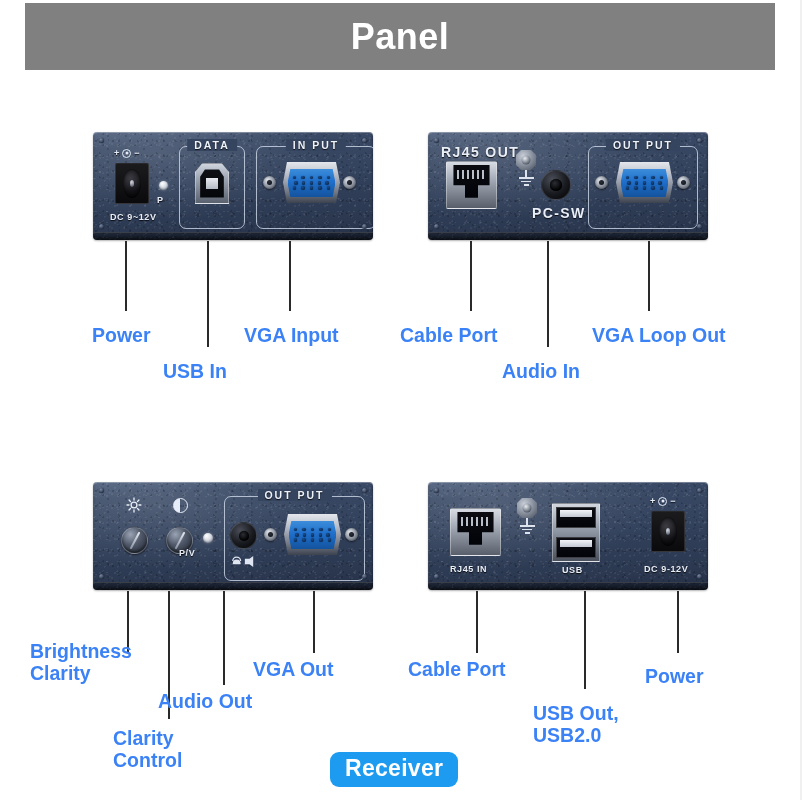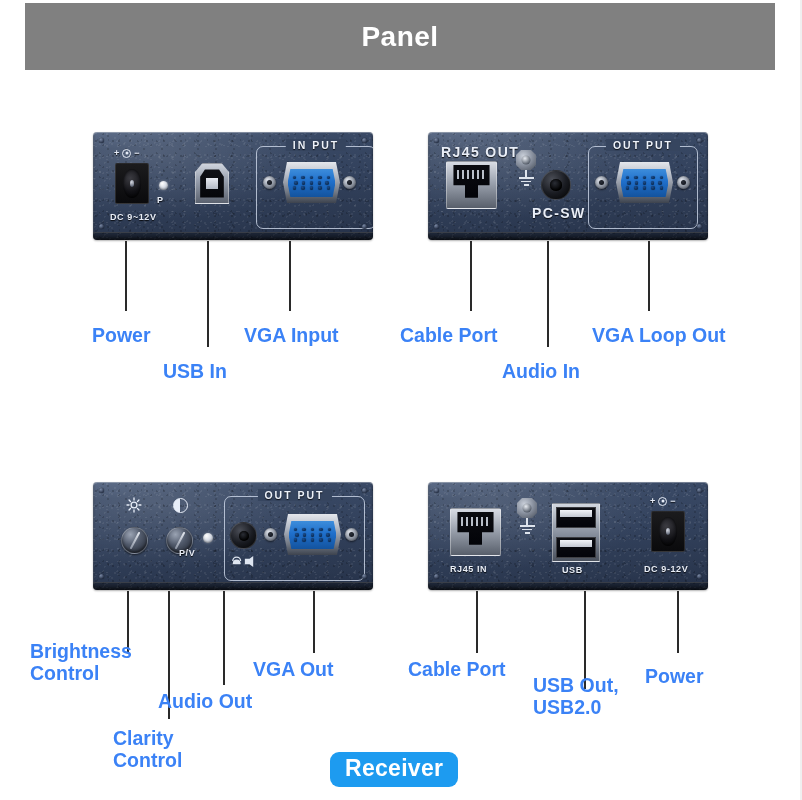--- a/index.html
+++ b/index.html
@@ -23,21 +23,21 @@
     position: absolute;
     left: 25px; top: 3px;
     width: 750px; height: 67px;
     background: #808080;
     display: flex;
     align-items: center;
     justify-content: center;
   }
   .header-title {
     color: #ffffff;
-    font-size: 28px;
+    font-size: 36px;
     font-weight: bold;
     letter-spacing: 0.5px;
     font-family: "Liberation Sans", sans-serif;
   }
 
   
   .device {
     position: absolute;
     border-radius: 4px;
     background:
@@ -403,20 +403,23 @@
     <div class="dc-jack" style="left:22px; top:31px; width:34px; height:41px;">
       <div class="ring">
         <div class="pin"></div>
       </div>
     </div>
     <div class="pnl-label sm" style="left:17px; top:80px;">DC 9~12V</div>
 
     <div class="led" style="left:66px; top:49px; width:9px; height:9px;"></div>
     <div class="pnl-label sm" style="left:64px; top:63px;">P</div>
 
+    <div class="box-outline" style="left:86px; top:14px; width:66px; height:83px;">
+      <span class="cap">DATA</span>
+    </div>
     <div class="usb-b" style="left:102px; top:31px; width:34px; height:41px;">
       <div class="innr">
         <div class="tongue"></div>
       </div>
     </div>
 
     <div class="box-outline" style="left:163px; top:14px; width:120px; height:83px;">
       <span class="cap">IN PUT</span>
     </div>
     <div class="vga-screw" style="left:170px; top:44px;"></div>
@@ -646,25 +649,25 @@
 
   <div class="leader" style="left:127px; top:591px; height:62px;"></div>
   <div class="leader" style="left:168px; top:591px; height:128px;"></div>
   <div class="leader" style="left:223px; top:591px; height:94px;"></div>
   <div class="leader" style="left:313px; top:591px; height:62px;"></div>
   <div class="leader" style="left:476px; top:591px; height:62px;"></div>
   <div class="leader" style="left:584px; top:591px; height:98px;"></div>
   <div class="leader" style="left:677px; top:591px; height:62px;"></div>
 
   <div class="callout" style="left:30px;  top:640px;">Brightness
-Control</div>
+Clarity</div>
   <div class="callout" style="left:113px; top:727px;">Clarity
 Control</div>
   <div class="callout" style="left:158px; top:690px;">Audio Out</div>
   <div class="callout" style="left:253px; top:658px;">VGA Out</div>
   <div class="callout" style="left:408px; top:658px;">Cable Port</div>
-  <div class="callout" style="left:533px; top:674px;">USB Out,
+  <div class="callout" style="left:533px; top:702px;">USB Out,
 USB2.0</div>
   <div class="callout" style="left:645px; top:665px;">Power</div>
 
   <div class="badge" style="left:330px; top:752px;border-radius:9px;">Receiver</div>
 
 </div>
 
 </body></html>

